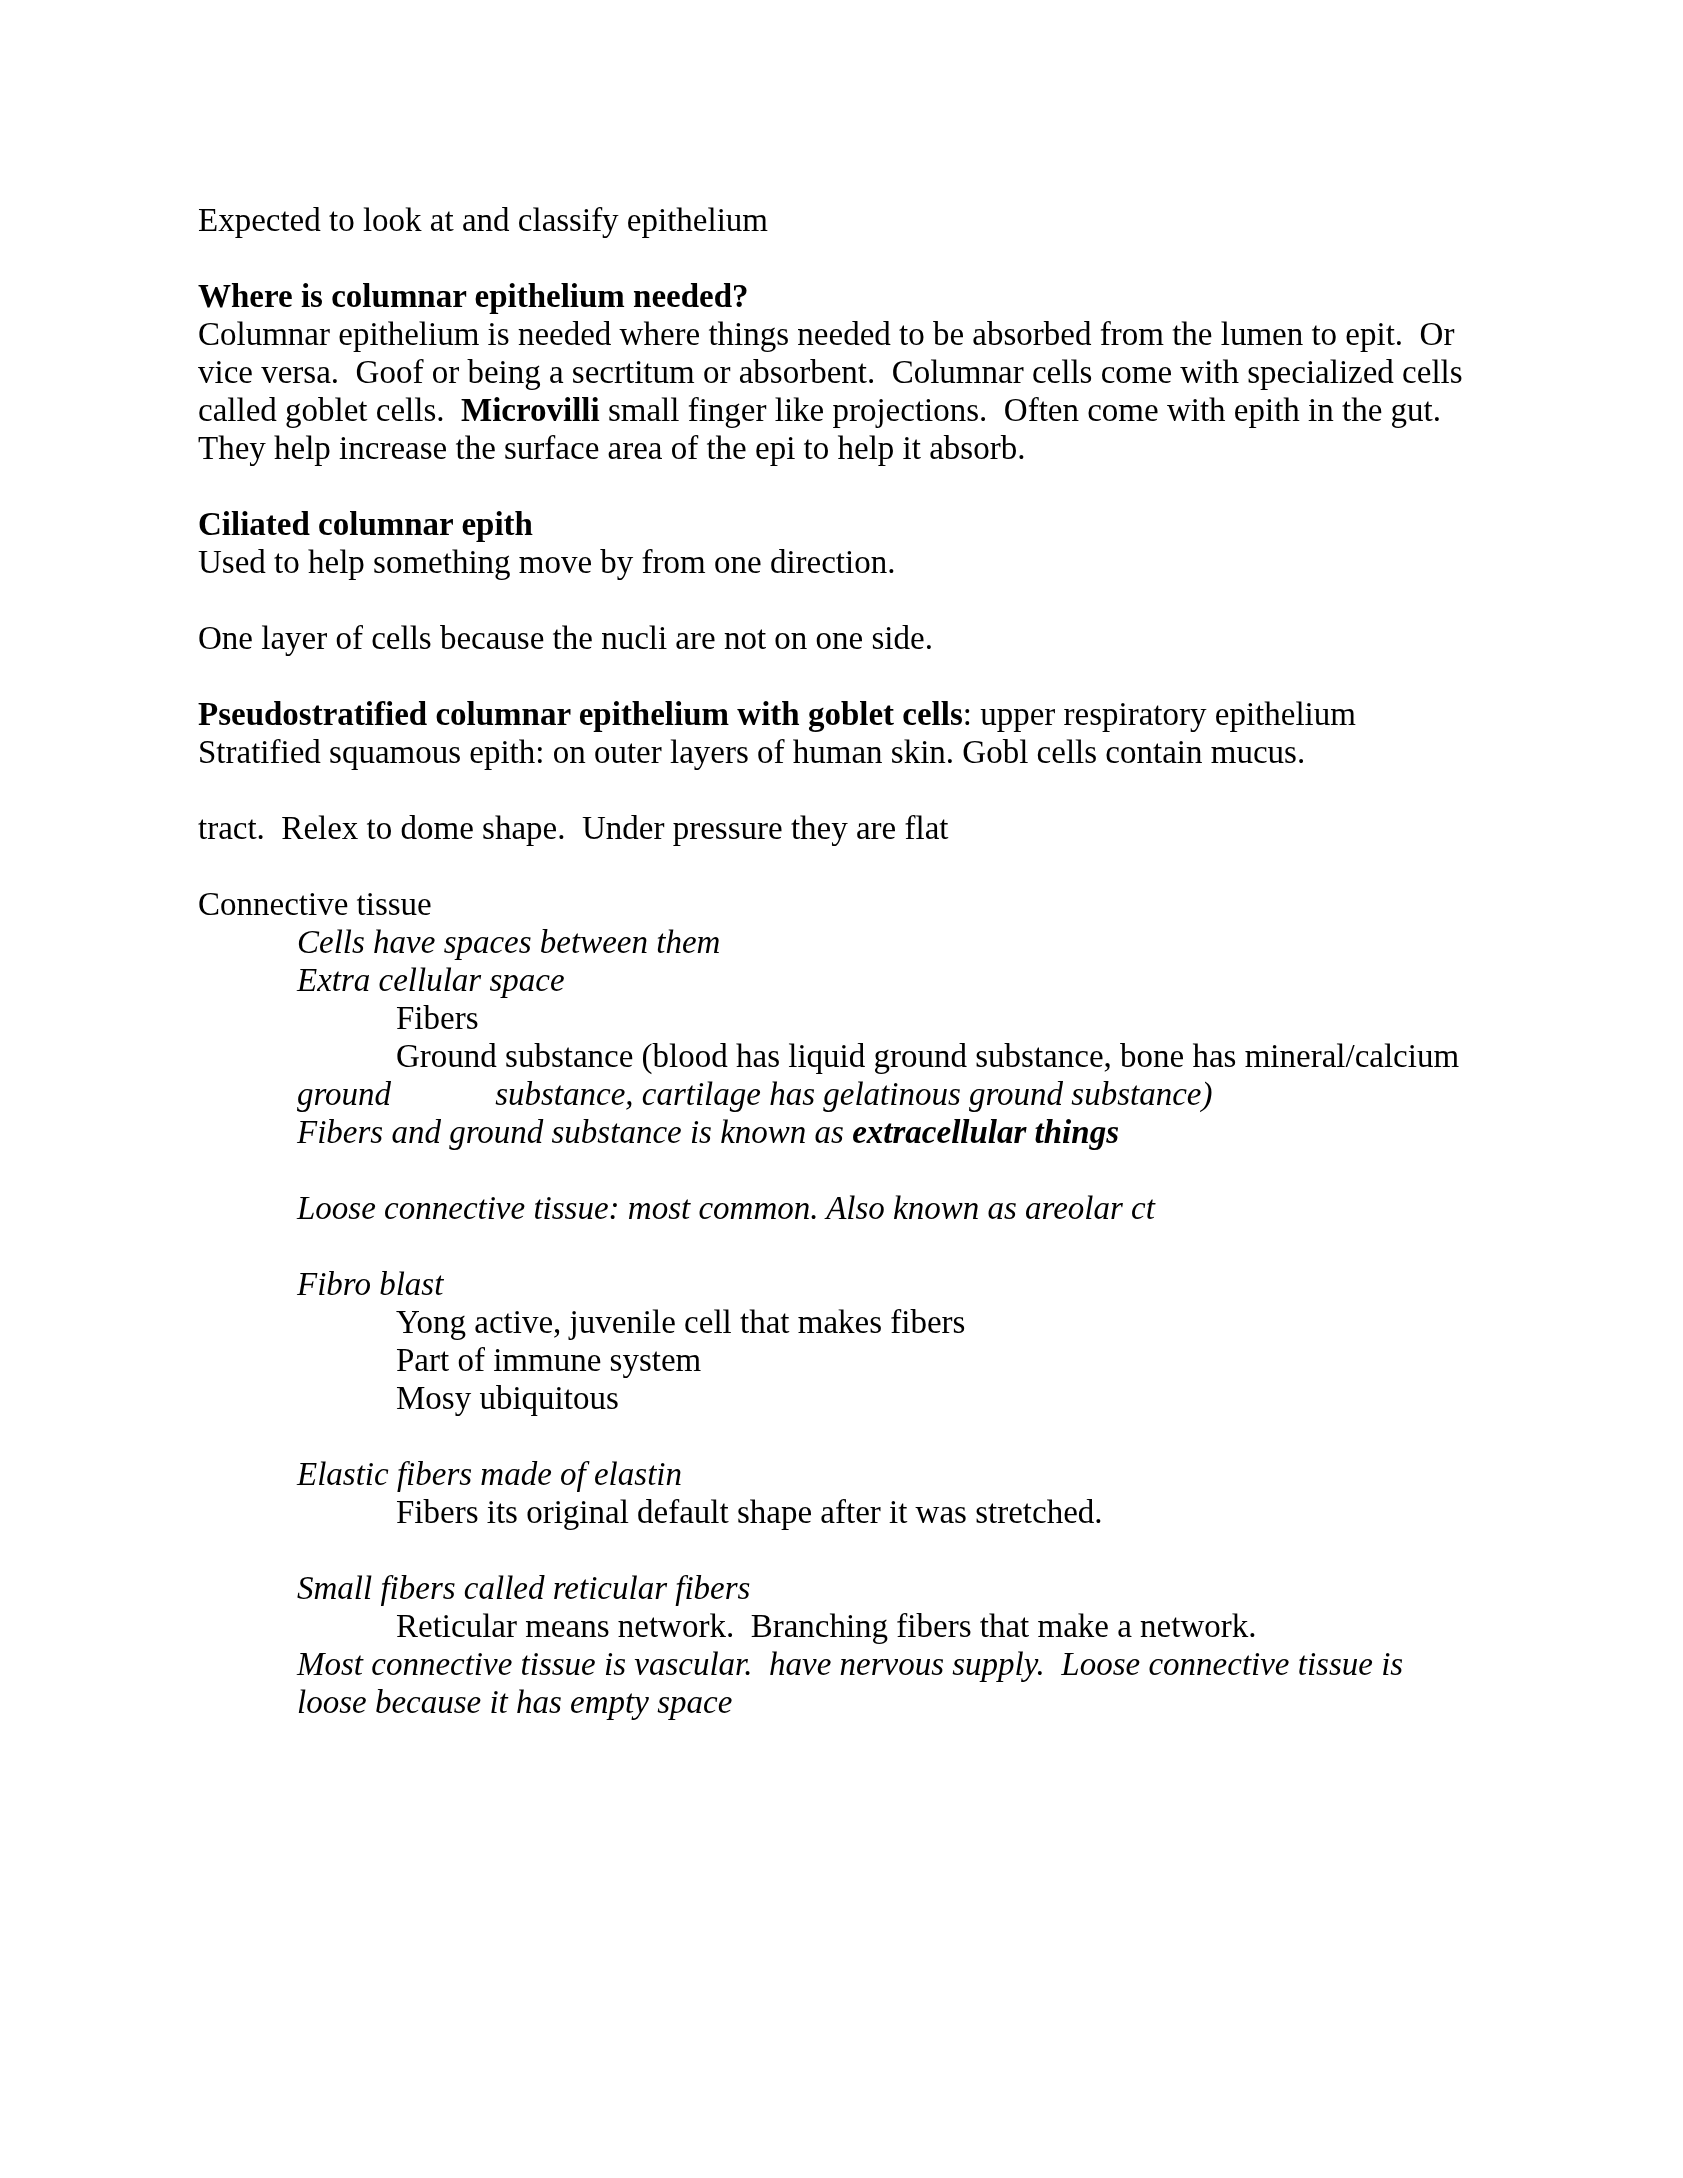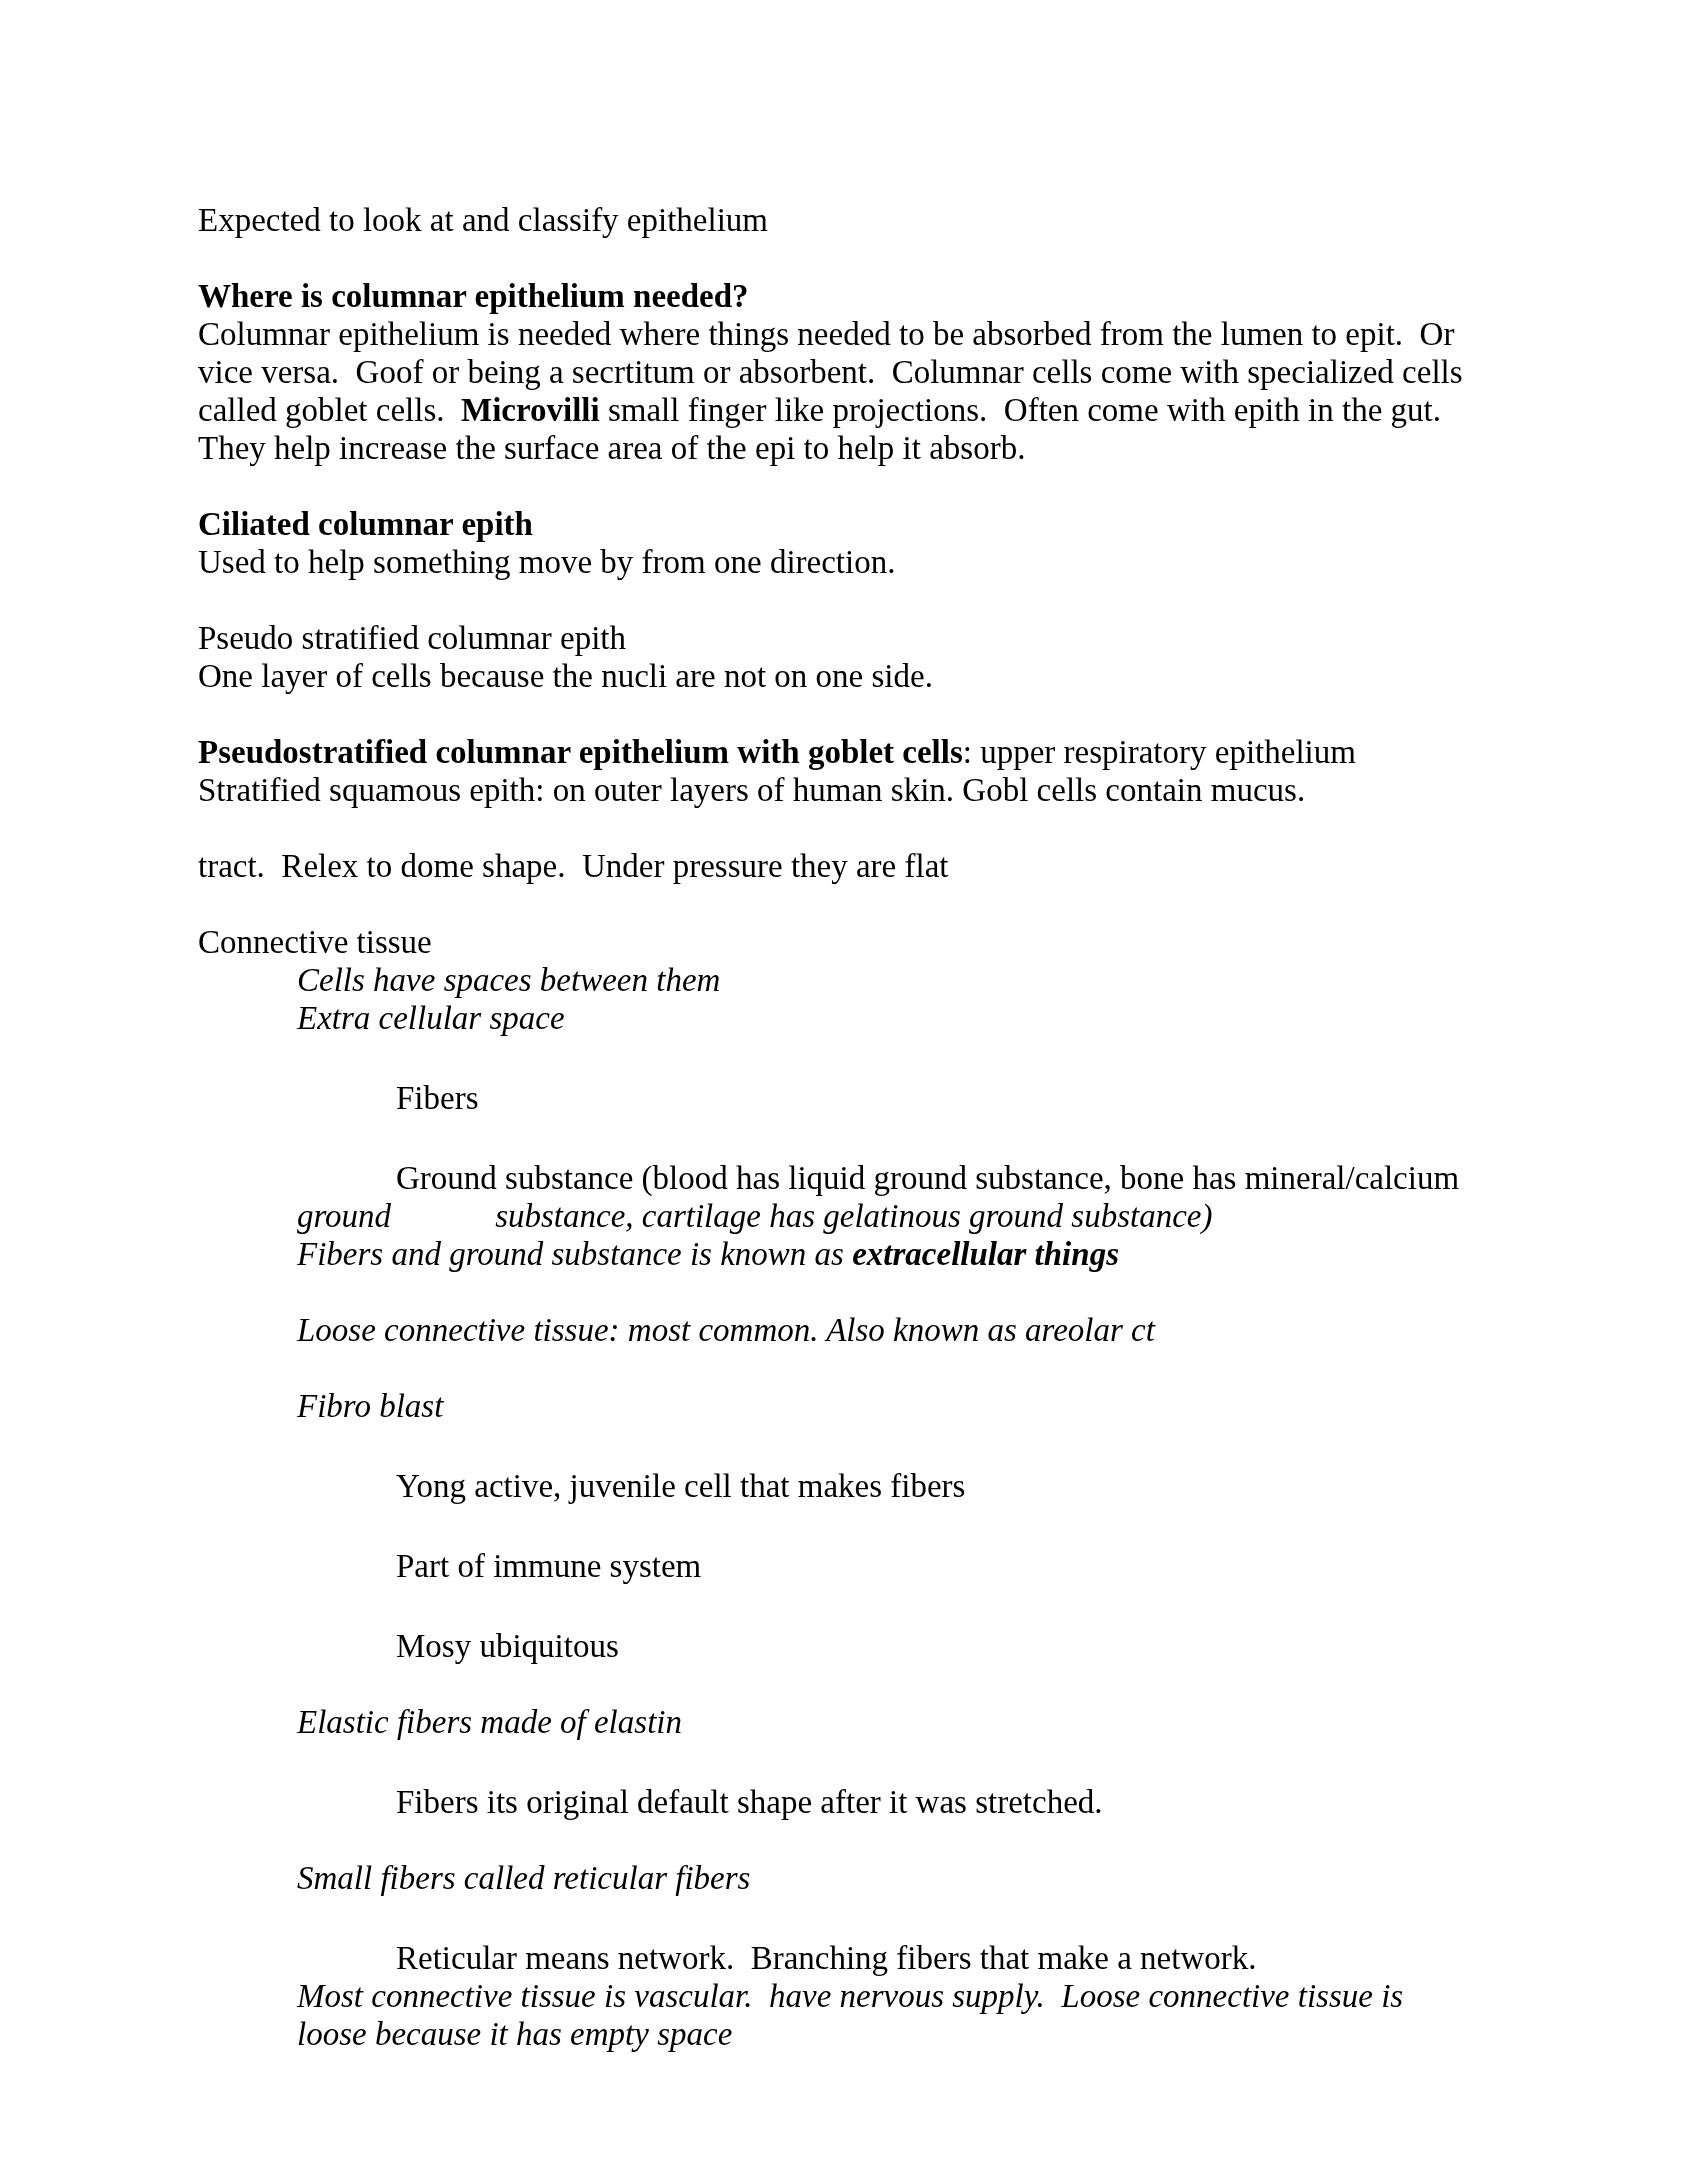--- a/index.html
+++ b/index.html
@@ -23,21 +23,21 @@
     position: absolute;
     left: 198px;
     top: 201px;
     right: 59px;
   }
   .line {
     white-space: pre;           
     min-height: 38px;
   }
   .indent-1 { padding-left: 99px; font-style: italic; }
-  .indent-2 { padding-left: 198px; margin-top: 42px; }
+  .indent-2 { padding-left: 198px; }
   .blank    { min-height: 38px; }
   .bold     { font-weight: bold; }
   .tab {
     display: inline-block;
     width: 104px;
     height: 1px;
   }
 </style>
 </head>
 <body>
@@ -48,21 +48,20 @@
       <div class="line blank">&nbsp;</div>
       <div class="line"><span class="bold">Where is columnar epithelium needed?</span></div>
       <div class="line"><span>Columnar epithelium is needed where things needed to be absorbed from the lumen to epit.  Or</span></div>
       <div class="line"><span>vice versa.  Goof or being a secrtitum or absorbent.  Columnar cells come with specialized cells</span></div>
       <div class="line"><span>called goblet cells.  </span><span class="bold">Microvilli</span><span> small finger like projections.  Often come with epith in the gut.</span></div>
       <div class="line"><span>They help increase the surface area of the epi to help it absorb.</span></div>
       <div class="line blank">&nbsp;</div>
       <div class="line"><span class="bold">Ciliated columnar epith</span></div>
       <div class="line"><span>Used to help something move by from one direction.</span></div>
       <div class="line blank">&nbsp;</div>
-      <div class="line"><span>Pseudo stratified columnar epith</span></div>
       <div class="line"><span>One layer of cells because the nucli are not on one side.</span></div>
       <div class="line blank">&nbsp;</div>
       <div class="line"><span class="bold">Pseudostratified columnar epithelium with goblet cells</span><span>: upper respiratory epithelium</span></div>
       <div class="line"><span>Stratified squamous epith: on outer layers of human skin. Gobl cells contain mucus.</span></div>
       <div class="line blank">&nbsp;</div>
       <div class="line"><span>tract.  Relex to dome shape.  Under pressure they are flat</span></div>
       <div class="line blank">&nbsp;</div>
       <div class="line"><span>Connective tissue</span></div>
       <div class="line indent-1"><span>Cells have spaces between them</span></div>
       <div class="line indent-1"><span>Extra cellular space</span></div>

